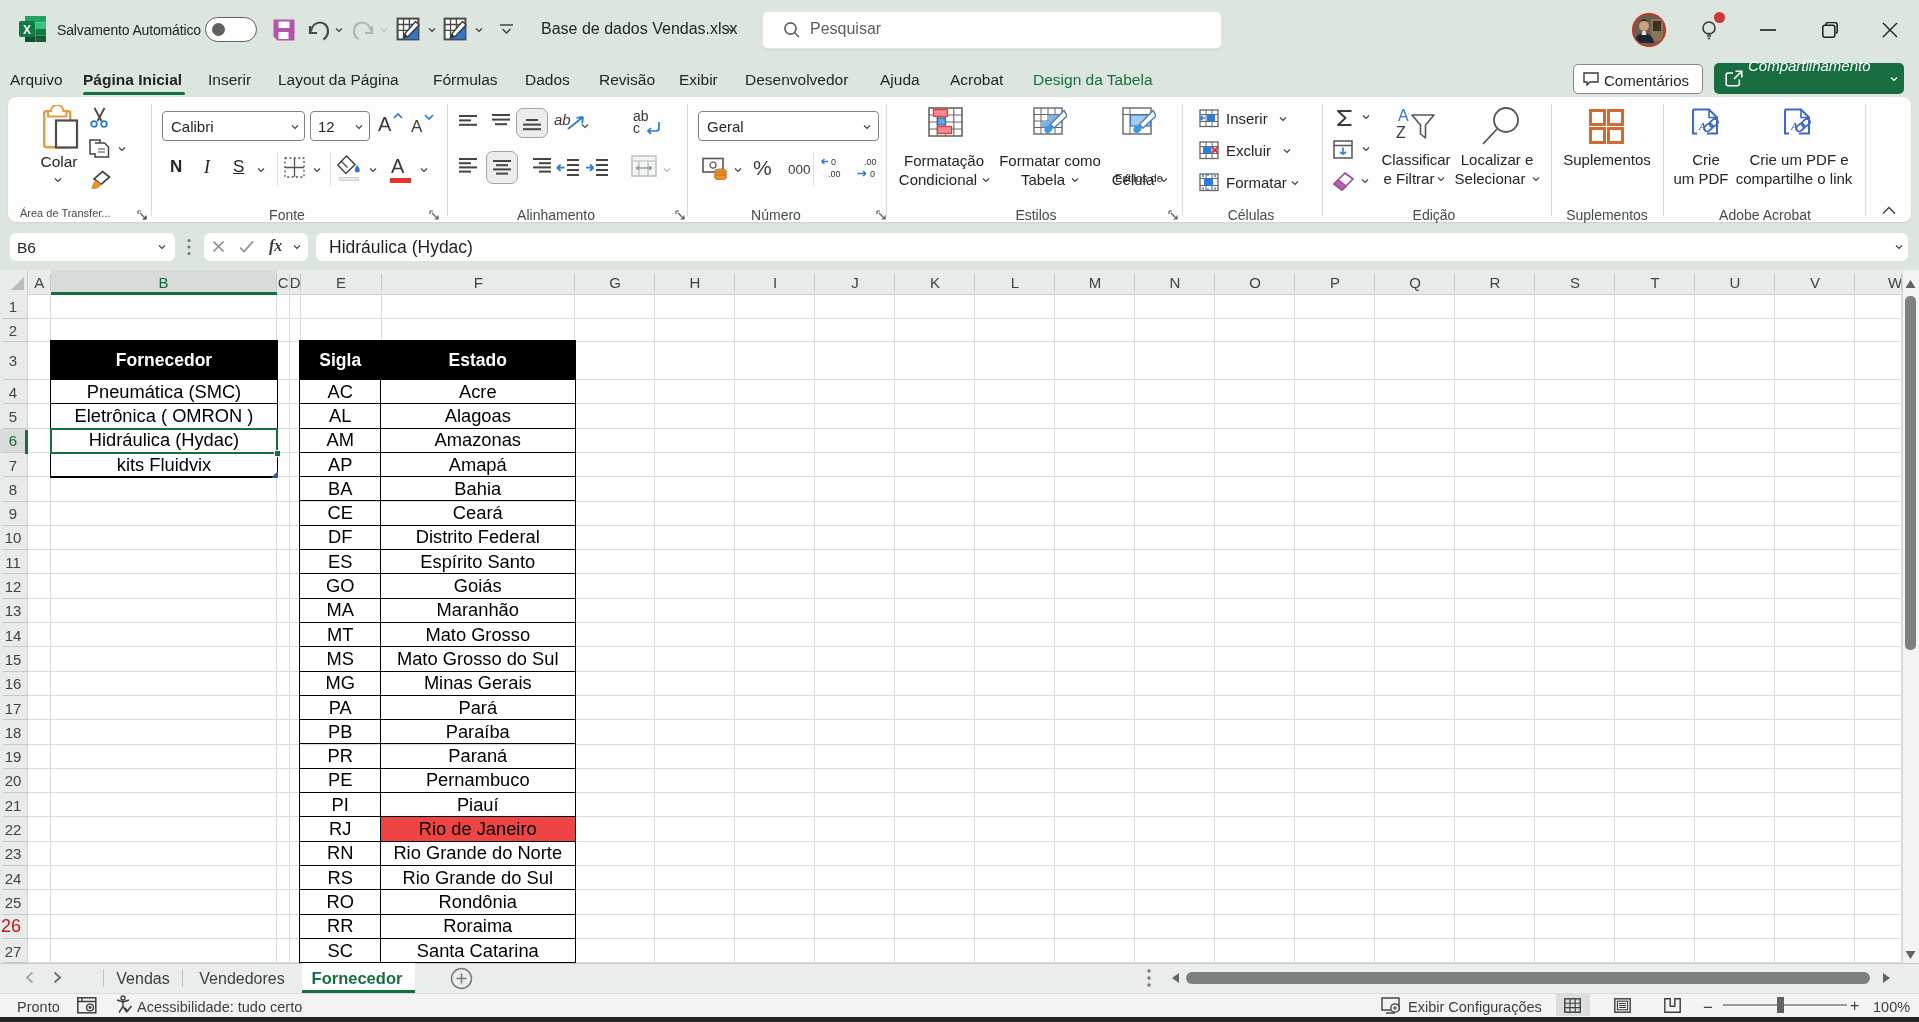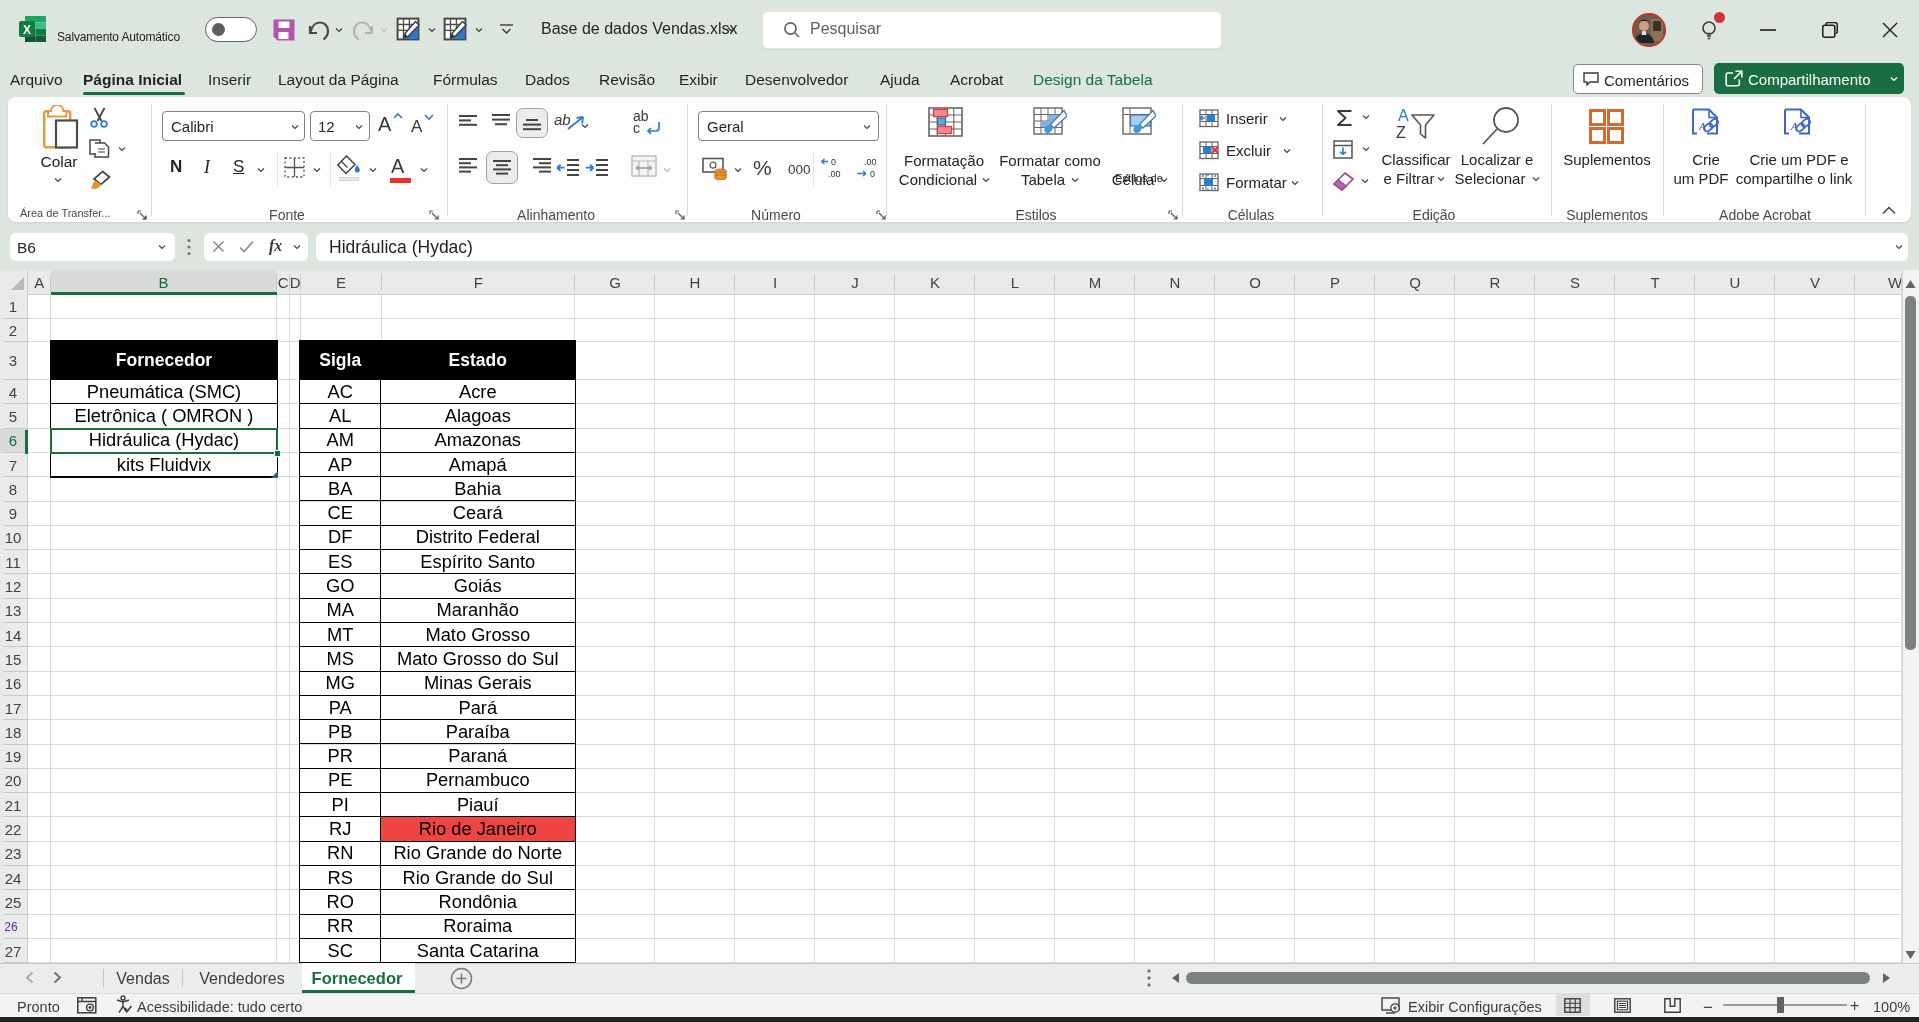--- a/index.html
+++ b/index.html
@@ -13,21 +13,21 @@
     <rect x="6" y="0" width="21" height="6.5" fill="#21a366"></rect>
     <rect x="6" y="6.5" width="10.5" height="6.5" fill="#107c41"></rect>
     <rect x="16.5" y="6.5" width="10.5" height="6.5" fill="#33c481"></rect>
     <rect x="6" y="13" width="10.5" height="6.5" fill="#185c37"></rect>
     <rect x="16.5" y="13" width="10.5" height="6.5" fill="#107c41"></rect>
     <rect x="6" y="19.5" width="10.5" height="6.5" fill="#0f5132"></rect>
     <rect x="16.5" y="19.5" width="10.5" height="6.5" fill="#185c37"></rect>
     <rect x="0" y="5" width="16" height="16" rx="2" fill="#107c41"></rect>
     <text x="8" y="17.5" font-size="12" font-weight="bold" fill="#fff" text-anchor="middle" font-family="Liberation Sans">X</text>
   </svg>
-<div class="a" style="left:57px;top:22px;font-size:12px;color:#252525;font-weight:400;white-space:nowrap;letter-spacing:-0.15px;margin-top:8px;">Salvamento Automático</div>
+<div class="a" style="left:57px;top:22px;font-size:14px;color:#252525;font-weight:400;white-space:nowrap;letter-spacing:-0.15px;">Salvamento Automático</div>
 <div class="a" style="left:205px;top:17px;width:52px;height:25px;border:1.5px solid #605e5c;border-radius:13px;background:#fff;"></div>
 <div class="a" style="left:212px;top:23px;width:13px;height:13px;border-radius:50%;background:#605e5c;"></div>
 <svg class="a" style="left:272px;top:18px" width="24" height="24" viewBox="0 0 24 24">
     <path d="M1.5 1.5 h21 v21 h-17 l-4 -4 z" fill="#b254ac"></path>
     <rect x="6.5" y="3.5" width="11" height="6.5" fill="#fff"></rect>
     <rect x="6.5" y="14" width="10" height="7" fill="#fff"></rect>
   </svg>
 <svg class="a" style="left:307px;top:19px" width="24" height="22" viewBox="0 0 24 22">
     <path d="M3 7 v7 h7" fill="none" stroke="#4a4a48" stroke-width="2.2"></path>
     <path d="M3.8 12.5 C5 6.5 9 3.5 13 3.5 c4.5 0 8 3.5 8 8.5 0 3.5 -1.8 6.5 -4.5 8.5" fill="none" stroke="#4a4a48" stroke-width="2.2"></path>
@@ -126,21 +126,21 @@
 <svg class="a" style="left:1583px;top:72px" width="16" height="14" viewBox="0 0 16 14">
     <path d="M1 1 h14 v9 h-8 l-3 3 v-3 h-3 z" fill="none" stroke="#3b3a39" stroke-width="1.4"></path>
   </svg>
 <div class="a" style="left:1604px;top:72px;font-size:15px;color:#252525;font-weight:400;white-space:nowrap;">Comentários</div>
 <div class="a" style="left:1714px;top:63px;width:190px;height:31px;background:#186e41;border-radius:5px;"></div>
 <svg class="a" style="left:1725px;top:70px" width="18" height="17" viewBox="0 0 18 17">
     <path d="M8 3 H3 a1.8 1.8 0 0 0 -1.8 1.8 V14 a1.8 1.8 0 0 0 1.8 1.8 h9.5 A1.8 1.8 0 0 0 14.3 14 V9.5" fill="none" stroke="#fff" stroke-width="1.6"></path>
     <path d="M10.5 1.2 h6.3 v6.3" fill="none" stroke="#fff" stroke-width="1.6"></path>
     <path d="M16.4 1.6 L9 9" stroke="#fff" stroke-width="1.6"></path>
   </svg>
-<div class="a" style="left:1748px;top:71px;font-size:15px;color:#fff;font-weight:400;white-space:nowrap;">Compartilhamento</div>
+<div class="a" style="left:1748px;top:57px;font-size:15px;color:#fff;font-weight:400;white-space:nowrap;font-style:italic;">Compartilhamento</div>
 <svg class="a" style="left:1890px;top:75px" width="8" height="8" viewBox="0 0 8 8">
     <path d="M1 2.5 L4 5.5 L7 2.5" fill="none" stroke="#fff" stroke-width="1.2"></path>
   </svg>
 <div class="a" style="left:8px;top:97px;width:1903px;height:125px;background:#fdfdfd;border-radius:8px;box-shadow:0 1px 2px rgba(0,0,0,.08);"></div>
 <div class="a" style="left:151px;top:104px;width:1px;height:112px;background:#d8dbda;"></div>
 <div class="a" style="left:447px;top:104px;width:1px;height:112px;background:#d8dbda;"></div>
 <div class="a" style="left:687px;top:104px;width:1px;height:112px;background:#d8dbda;"></div>
 <div class="a" style="left:886px;top:104px;width:1px;height:112px;background:#d8dbda;"></div>
 <div class="a" style="left:1182px;top:104px;width:1px;height:112px;background:#d8dbda;"></div>
 <div class="a" style="left:1322px;top:104px;width:1px;height:112px;background:#d8dbda;"></div>
@@ -606,21 +606,21 @@
 <div class="a ctr" style="left:0px;top:793.0999999999996px;width:26px;height:24.299999999999955px;background:transparent;color:#3f4345;font-size:15px;">21</div>
 <div class="a" style="left:3px;top:816.3999999999995px;width:25px;height:1px;background:#c6c9c8;"></div>
 <div class="a ctr" style="left:0px;top:817.3999999999995px;width:26px;height:24.299999999999955px;background:transparent;color:#3f4345;font-size:15px;">22</div>
 <div class="a" style="left:3px;top:840.6999999999995px;width:25px;height:1px;background:#c6c9c8;"></div>
 <div class="a ctr" style="left:0px;top:841.6999999999995px;width:26px;height:24.299999999999955px;background:transparent;color:#3f4345;font-size:15px;">23</div>
 <div class="a" style="left:3px;top:864.9999999999994px;width:25px;height:1px;background:#c6c9c8;"></div>
 <div class="a ctr" style="left:0px;top:865.9999999999994px;width:26px;height:24.299999999999955px;background:transparent;color:#3f4345;font-size:15px;">24</div>
 <div class="a" style="left:3px;top:889.2999999999994px;width:25px;height:1px;background:#c6c9c8;"></div>
 <div class="a ctr" style="left:0px;top:890.2999999999994px;width:26px;height:24.299999999999955px;background:transparent;color:#3f4345;font-size:15px;text-align:center;">25</div>
 <div class="a" style="left:3px;top:913.5999999999993px;width:25px;height:1px;background:#c6c9c8;"></div>
-<div class="a ctr" style="left:0px;top:914.5999999999993px;width:22px;height:24.299999999999955px;background:transparent;color:#6d28d9;font-size:12px;">26</div>
+<div class="a ctr" style="left:0px;top:914.5999999999993px;width:22px;height:24.299999999999955px;background:transparent;color:#b91c1c;font-size:18px;">26</div>
 <div class="a" style="left:3px;top:937.8999999999993px;width:25px;height:1px;background:#c6c9c8;"></div>
 <div class="a ctr" style="left:0px;top:938.8999999999993px;width:26px;height:24.299999999999955px;background:transparent;color:#3f4345;font-size:15px;">27</div>
 <div class="a" style="left:3px;top:962.1999999999992px;width:25px;height:1px;background:#c6c9c8;"></div>
 <div class="a" style="left:25px;top:429.5px;width:3px;height:24.3px;background:#15713b;"></div>
 <div class="a" style="left:49.5px;top:295px;width:1px;height:668px;background:#d9dcdb;"></div>
 <div class="a" style="left:275.5px;top:295px;width:1px;height:668px;background:#d9dcdb;"></div>
 <div class="a" style="left:289px;top:295px;width:1px;height:668px;background:#d9dcdb;"></div>
 <div class="a" style="left:299.5px;top:295px;width:1px;height:668px;background:#d9dcdb;"></div>
 <div class="a" style="left:380.5px;top:295px;width:1px;height:668px;background:#d9dcdb;"></div>
 <div class="a" style="left:574px;top:295px;width:1px;height:668px;background:#d9dcdb;"></div>

